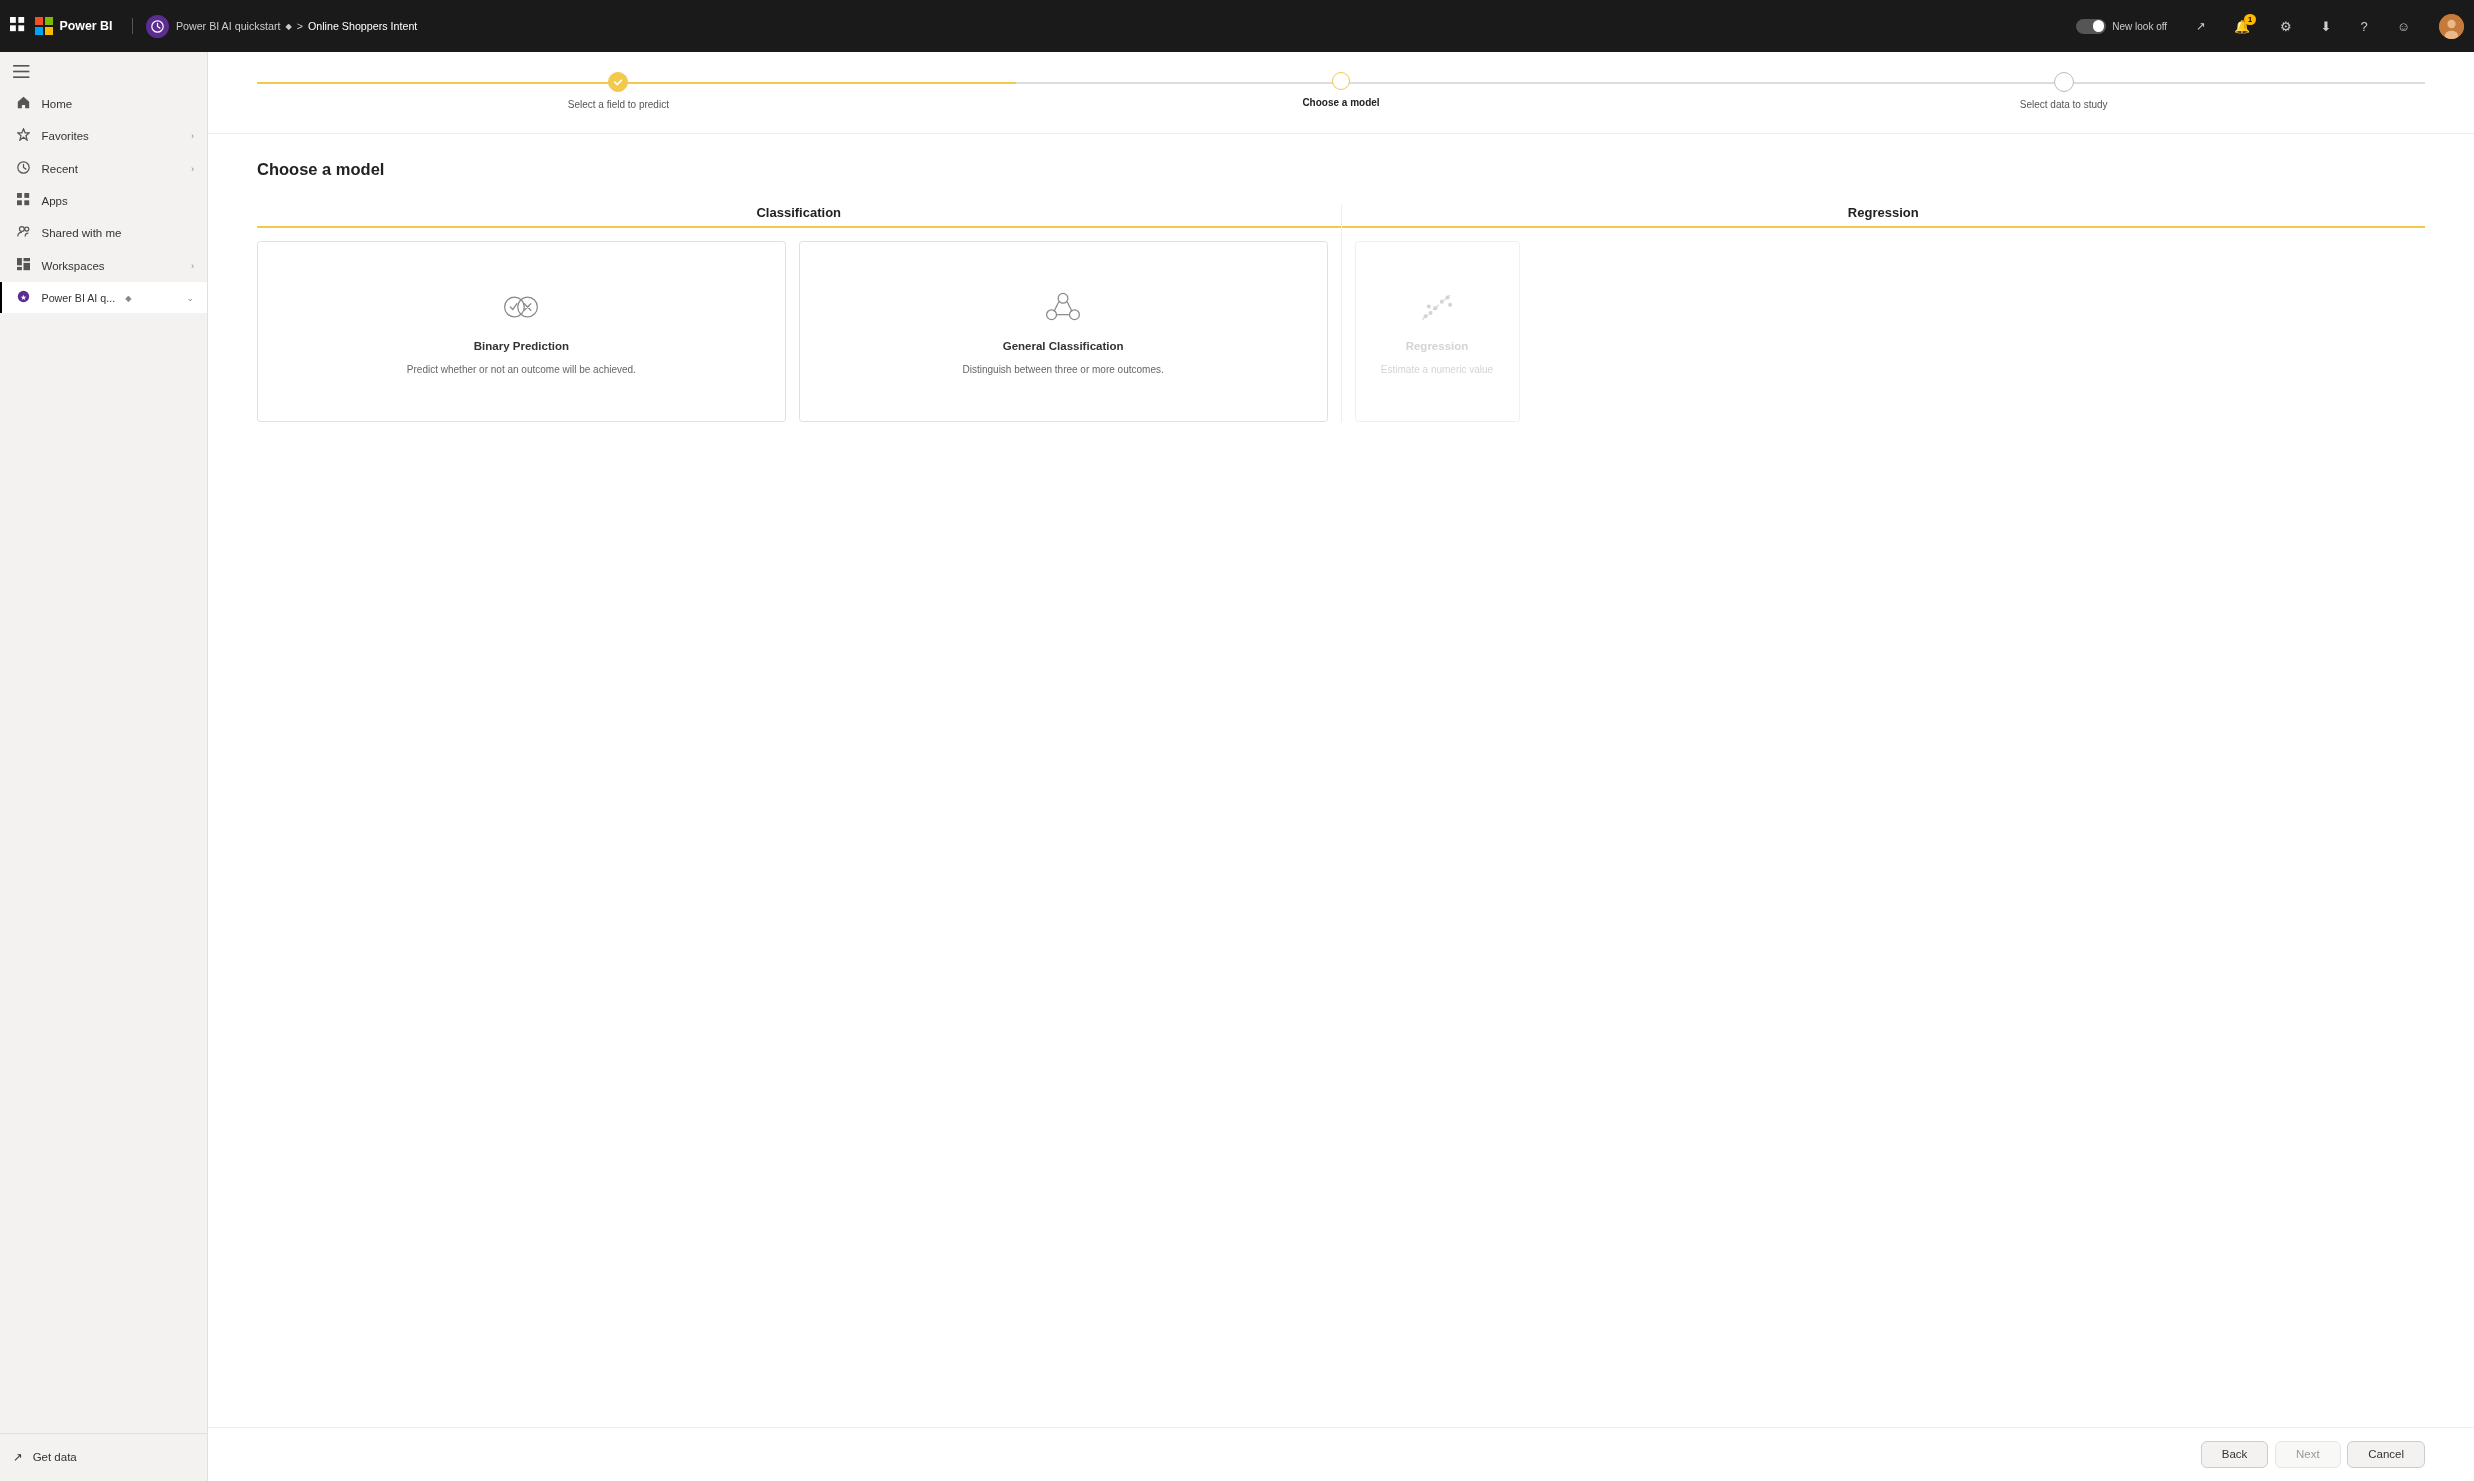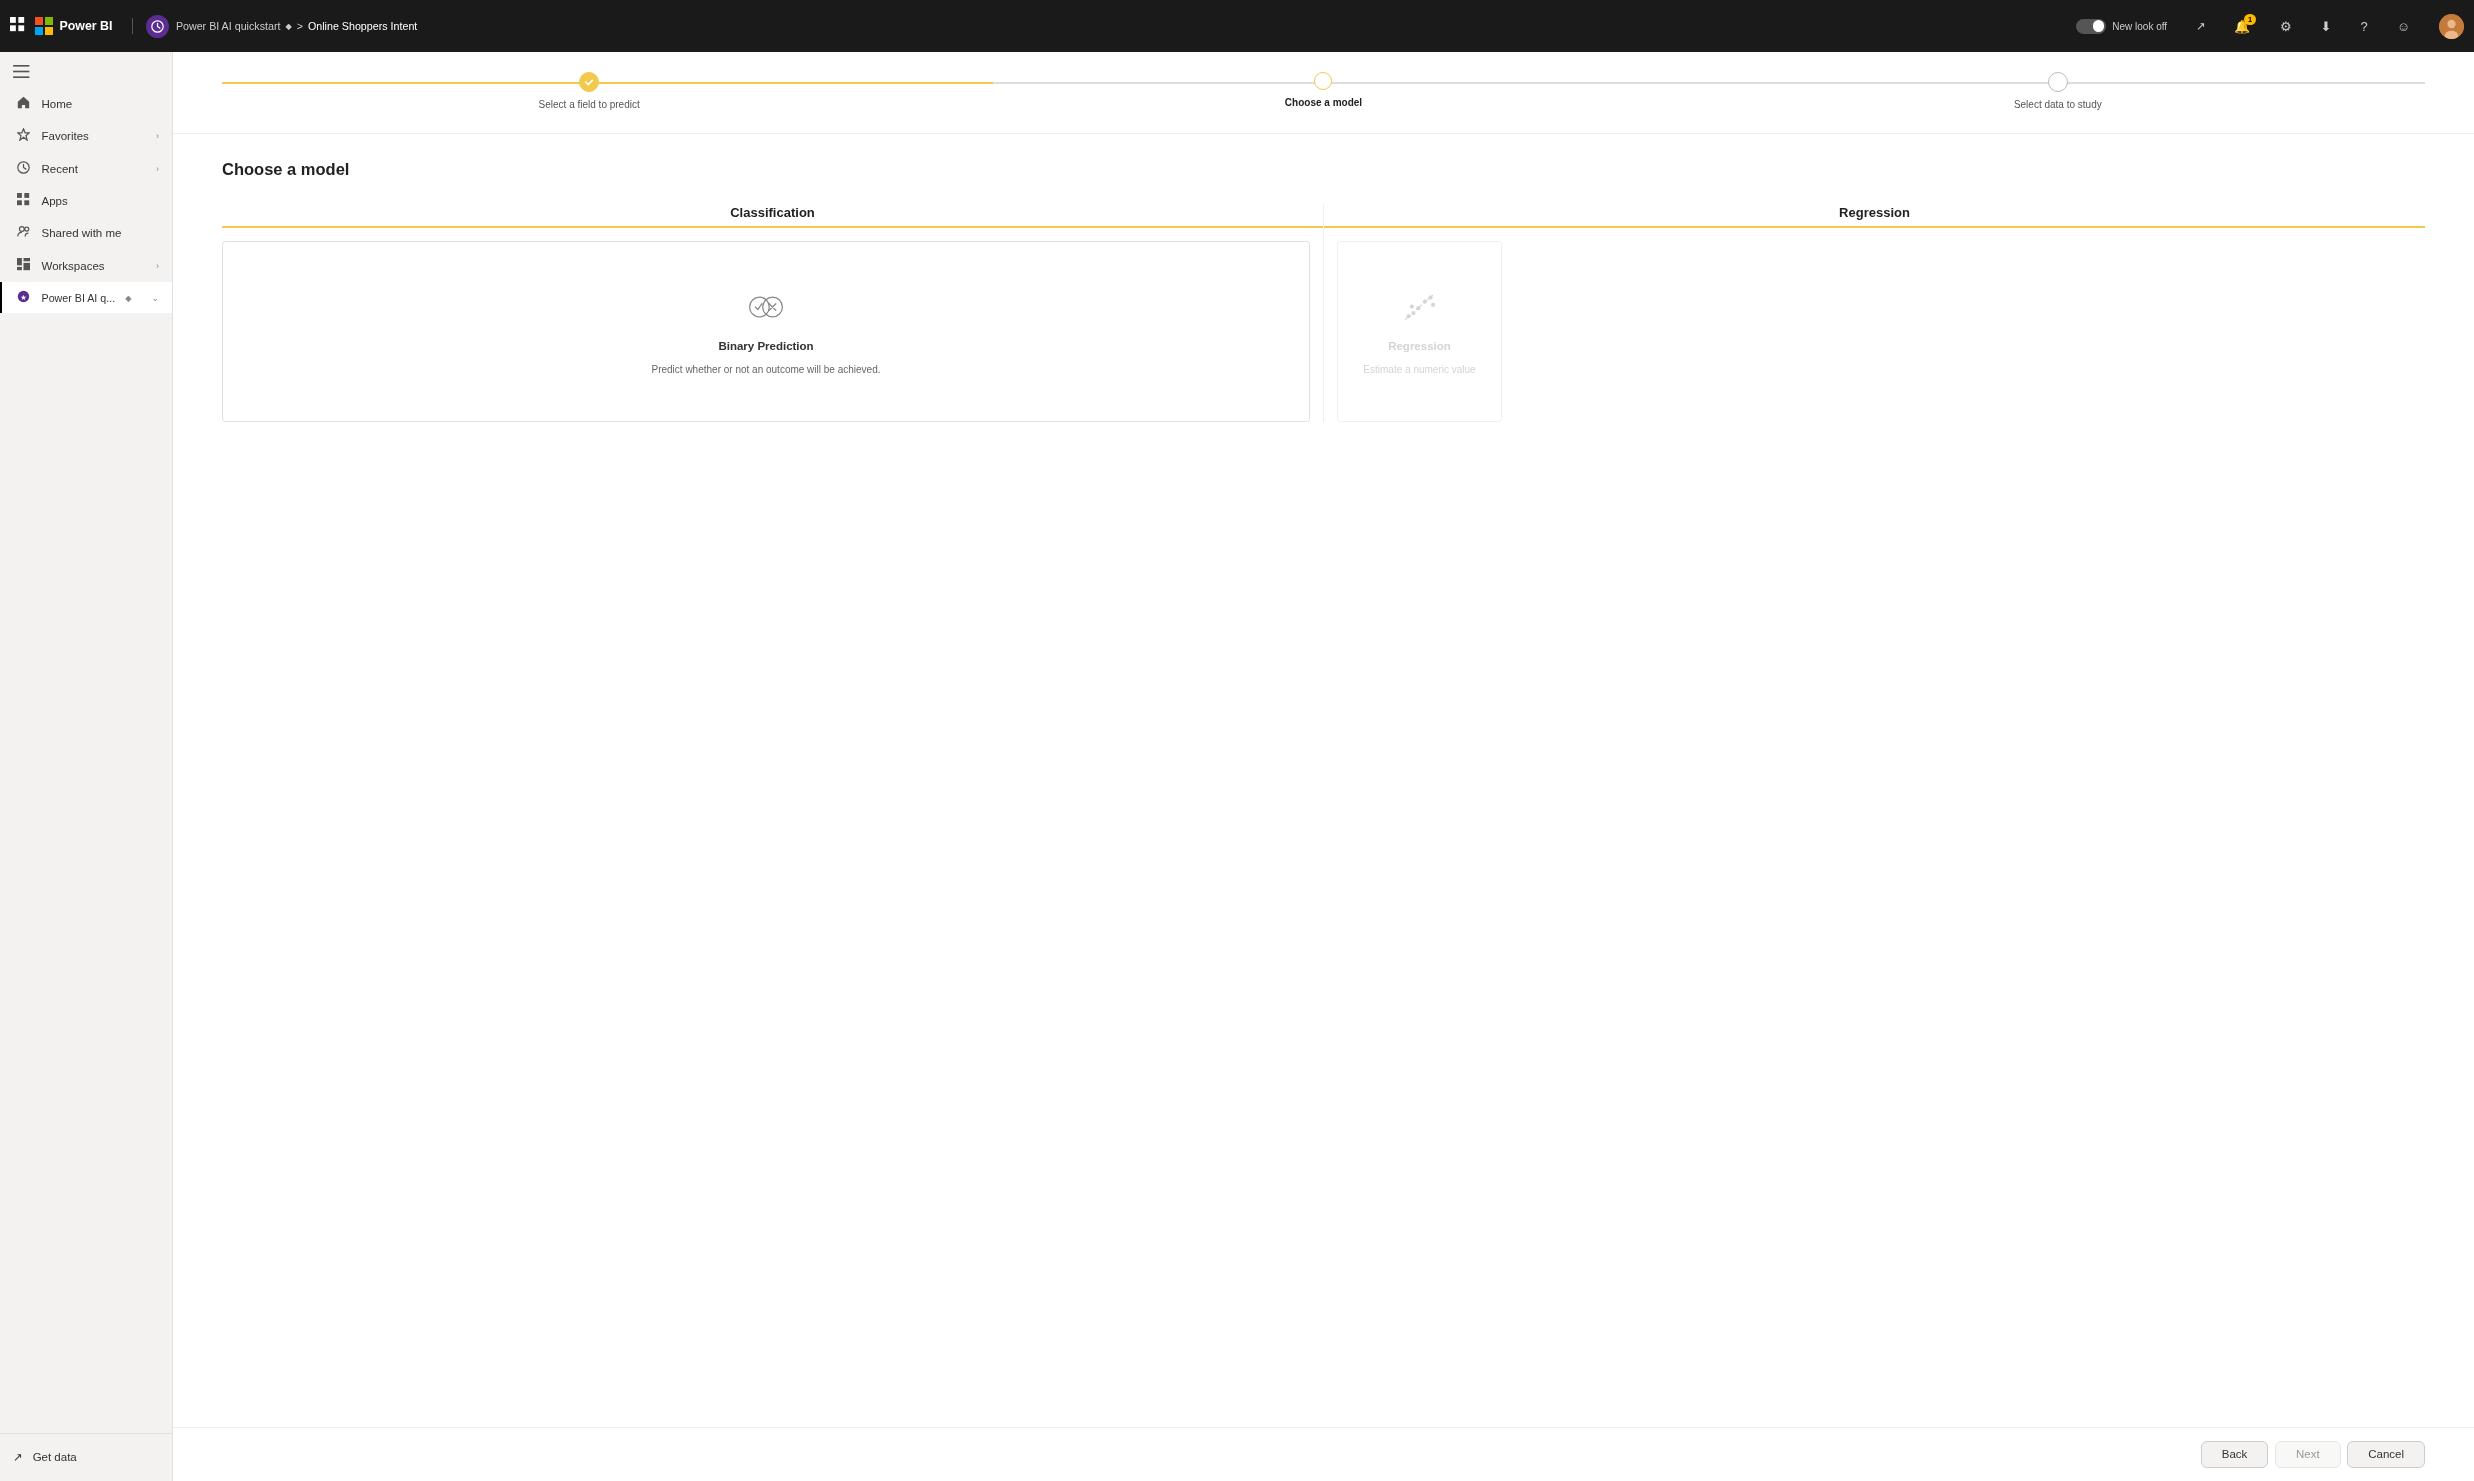--- a/index.html
+++ b/index.html
@@ -34,21 +34,21 @@
     .toggle-knob { width: 11.5px; height: 11.5px; background: #fff; border-radius: 50%; position: absolute; top: 1.6px; right: 1.6px; }
     .topnav-icon { font-size: 13px; color: #ccc; cursor: pointer; position: relative; }
     .badge { position: absolute; top: -5px; right: -5px; background: #ffb900; color: #000; border-radius: 50%; width: 11.5px; height: 11.5px; font-size: 7.4px; display: flex; align-items: center; justify-content: center; font-weight: bold; }
     .avatar { width: 25px; height: 25px; border-radius: 50%; background: #c47a3a; display: flex; align-items: center; justify-content: center; color: #fff; font-size: 10px; overflow: hidden; }
 
     
     .main-layout { display: flex; flex: 1; overflow: hidden; }
 
     
     .sidebar {
-      width: 173px;
+      width: 208px;
       background: #f3f2f1;
       display: flex;
       flex-direction: column;
       border-right: 0.8px solid #e0e0e0;
       flex-shrink: 0;
       padding-top: 6.6px;
     }
     .sidebar-toggle { padding: 6.6px 13px; cursor: pointer; }
     .sidebar-item {
       display: flex; align-items: center; gap: 10px;
@@ -383,20 +383,34 @@
                   <circle cx="14" cy="18" r="12" stroke="#888" stroke-width="1.5"></circle>
                   <path d="M9 18 L12 21 L17 14" stroke="#888" stroke-width="1.5" fill="none" stroke-linecap="round"></path>
                   <circle cx="30" cy="18" r="12" stroke="#888" stroke-width="1.5"></circle>
                   <path d="M26 14 L34 22 M34 14 L26 22" stroke="#888" stroke-width="1.5" stroke-linecap="round"></path>
                 </svg>
               </div>
               <div class="card-title">Binary Prediction</div>
               <div class="card-desc">Predict whether or not an outcome will be achieved.</div>
             </div>
 
+            <div class="model-card">
+              <div class="card-icon">
+                <svg width="36" height="33" viewBox="0 0 44 40" fill="none">
+                  <circle cx="22" cy="10" r="6" stroke="#888" stroke-width="1.5"></circle>
+                  <circle cx="8" cy="30" r="6" stroke="#888" stroke-width="1.5"></circle>
+                  <circle cx="36" cy="30" r="6" stroke="#888" stroke-width="1.5"></circle>
+                  <path d="M17 14 L11 26" stroke="#888" stroke-width="1.5"></path>
+                  <path d="M27 14 L33 26" stroke="#888" stroke-width="1.5"></path>
+                  <path d="M14 30 L30 30" stroke="#888" stroke-width="1.5"></path>
+                </svg>
+              </div>
+              <div class="card-title">General Classification</div>
+              <div class="card-desc">Distinguish between three or more outcomes.</div>
+            </div>
 
           </div>
         </div>
 
         <div class="model-section">
           <div class="section-header regression">Regression</div>
           <div class="regression-cards">
 
             <div class="model-card disabled" style="max-width: 165px;">
               <div class="card-icon">

